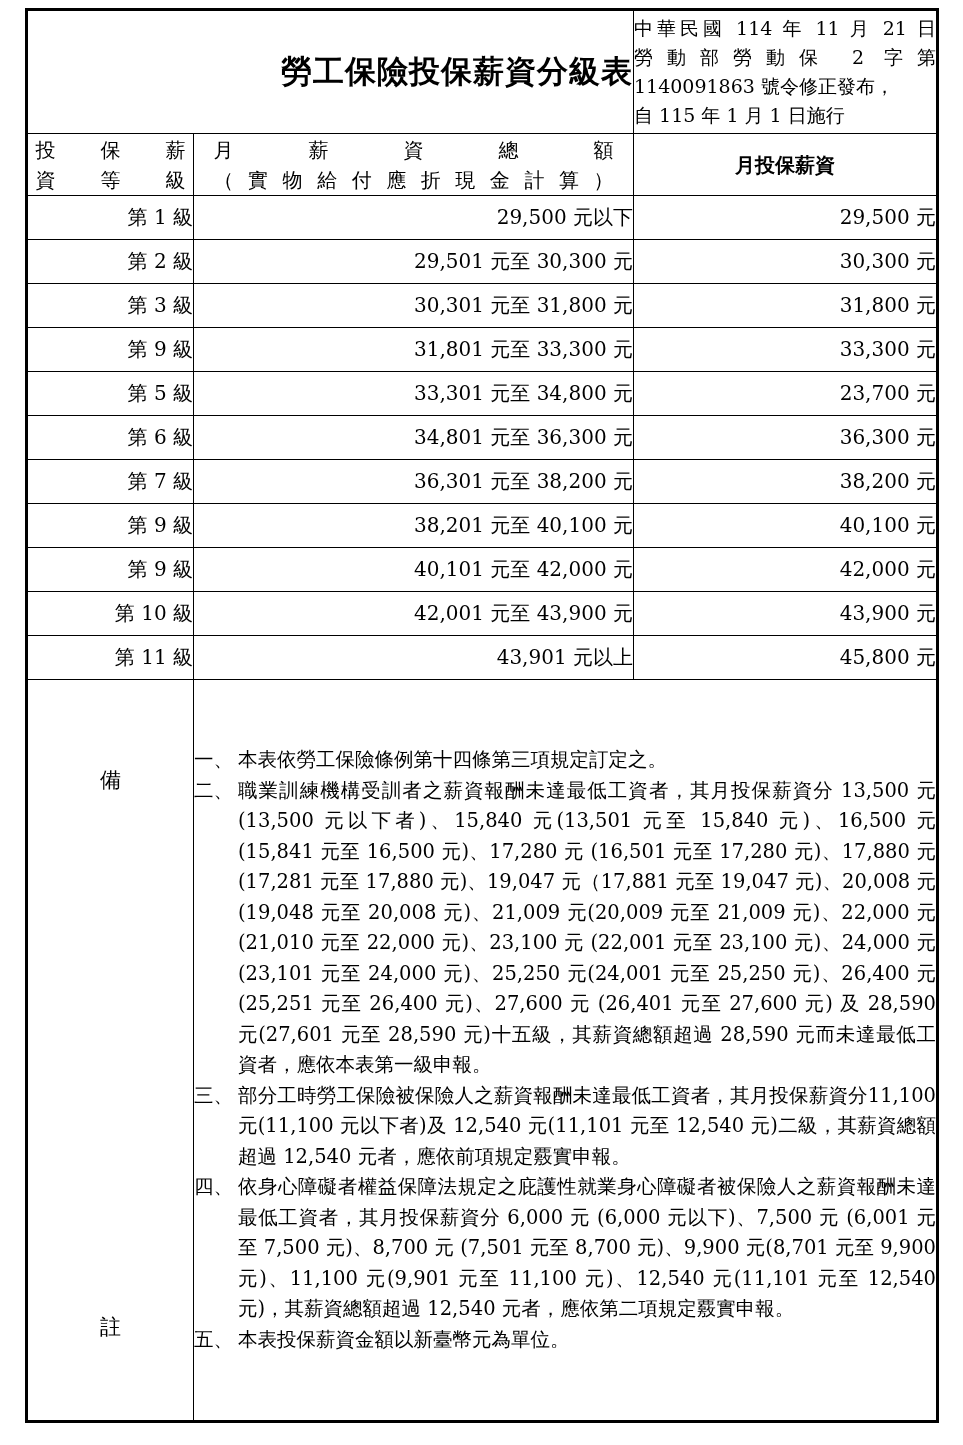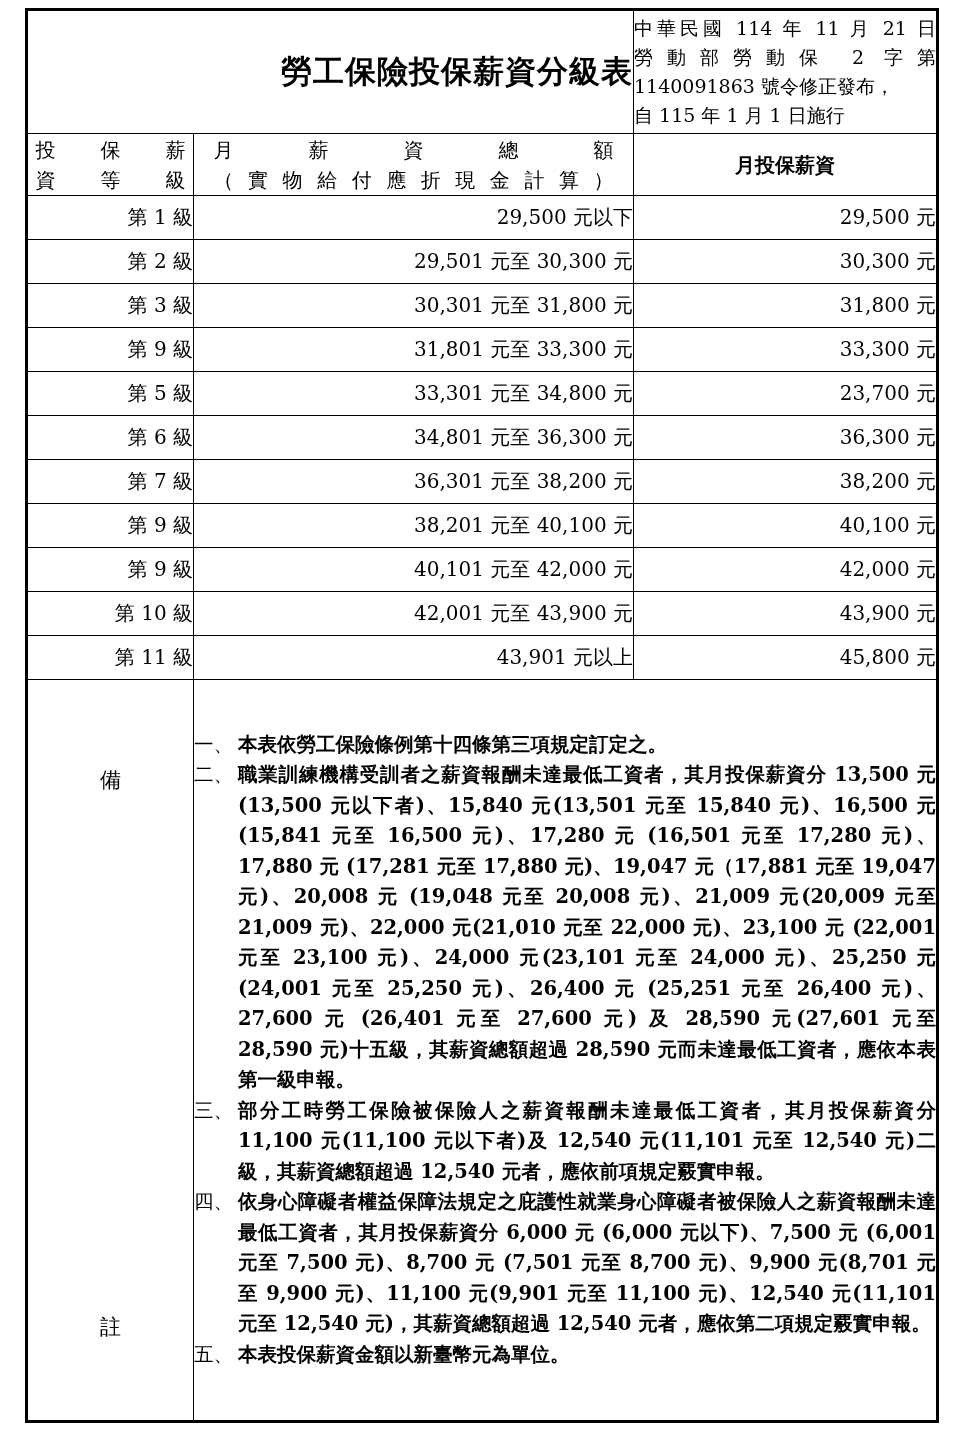--- a/index.html
+++ b/index.html
@@ -151,21 +151,20 @@
   }
   .note-marker {
     flex: 0 0 auto;
     width: 44px;
     white-space: nowrap;
   }
   .note-body {
     flex: 1 1 auto;
     text-align: justify;
     text-justify: inter-character;
-    font-weight: bold;
   }
   .note-body.lastjust {
     text-align-last: left;
   }
 </style>
 </head>
 <body>
 
 <div id="page">
 

